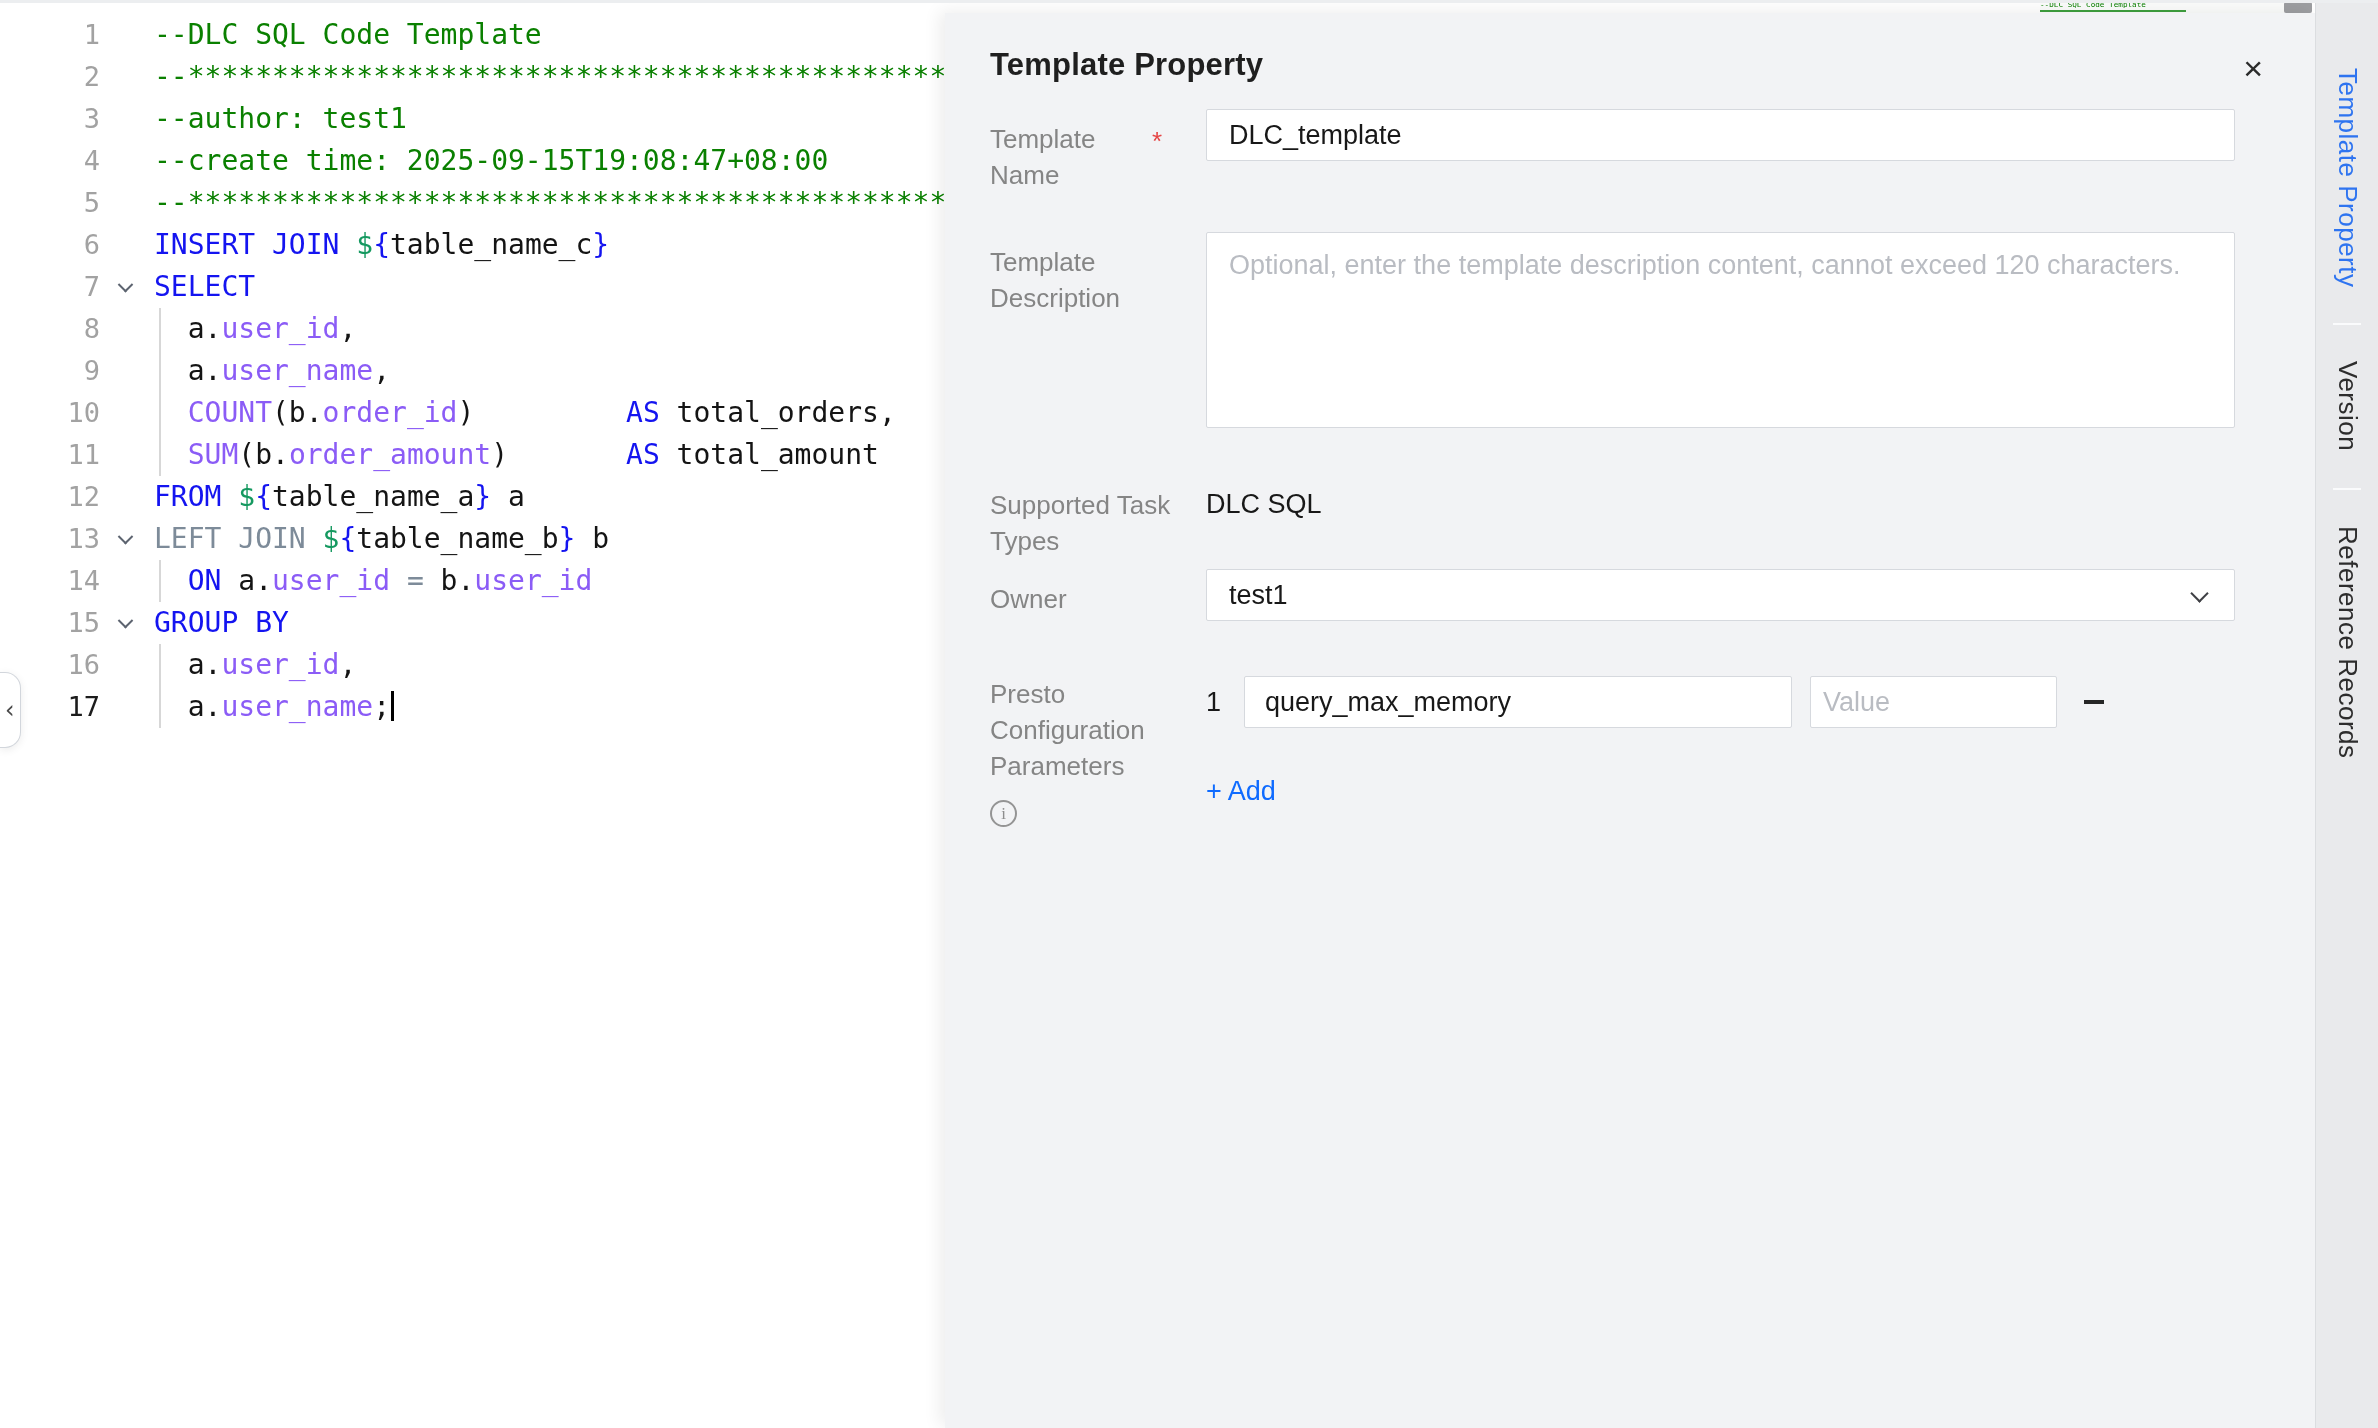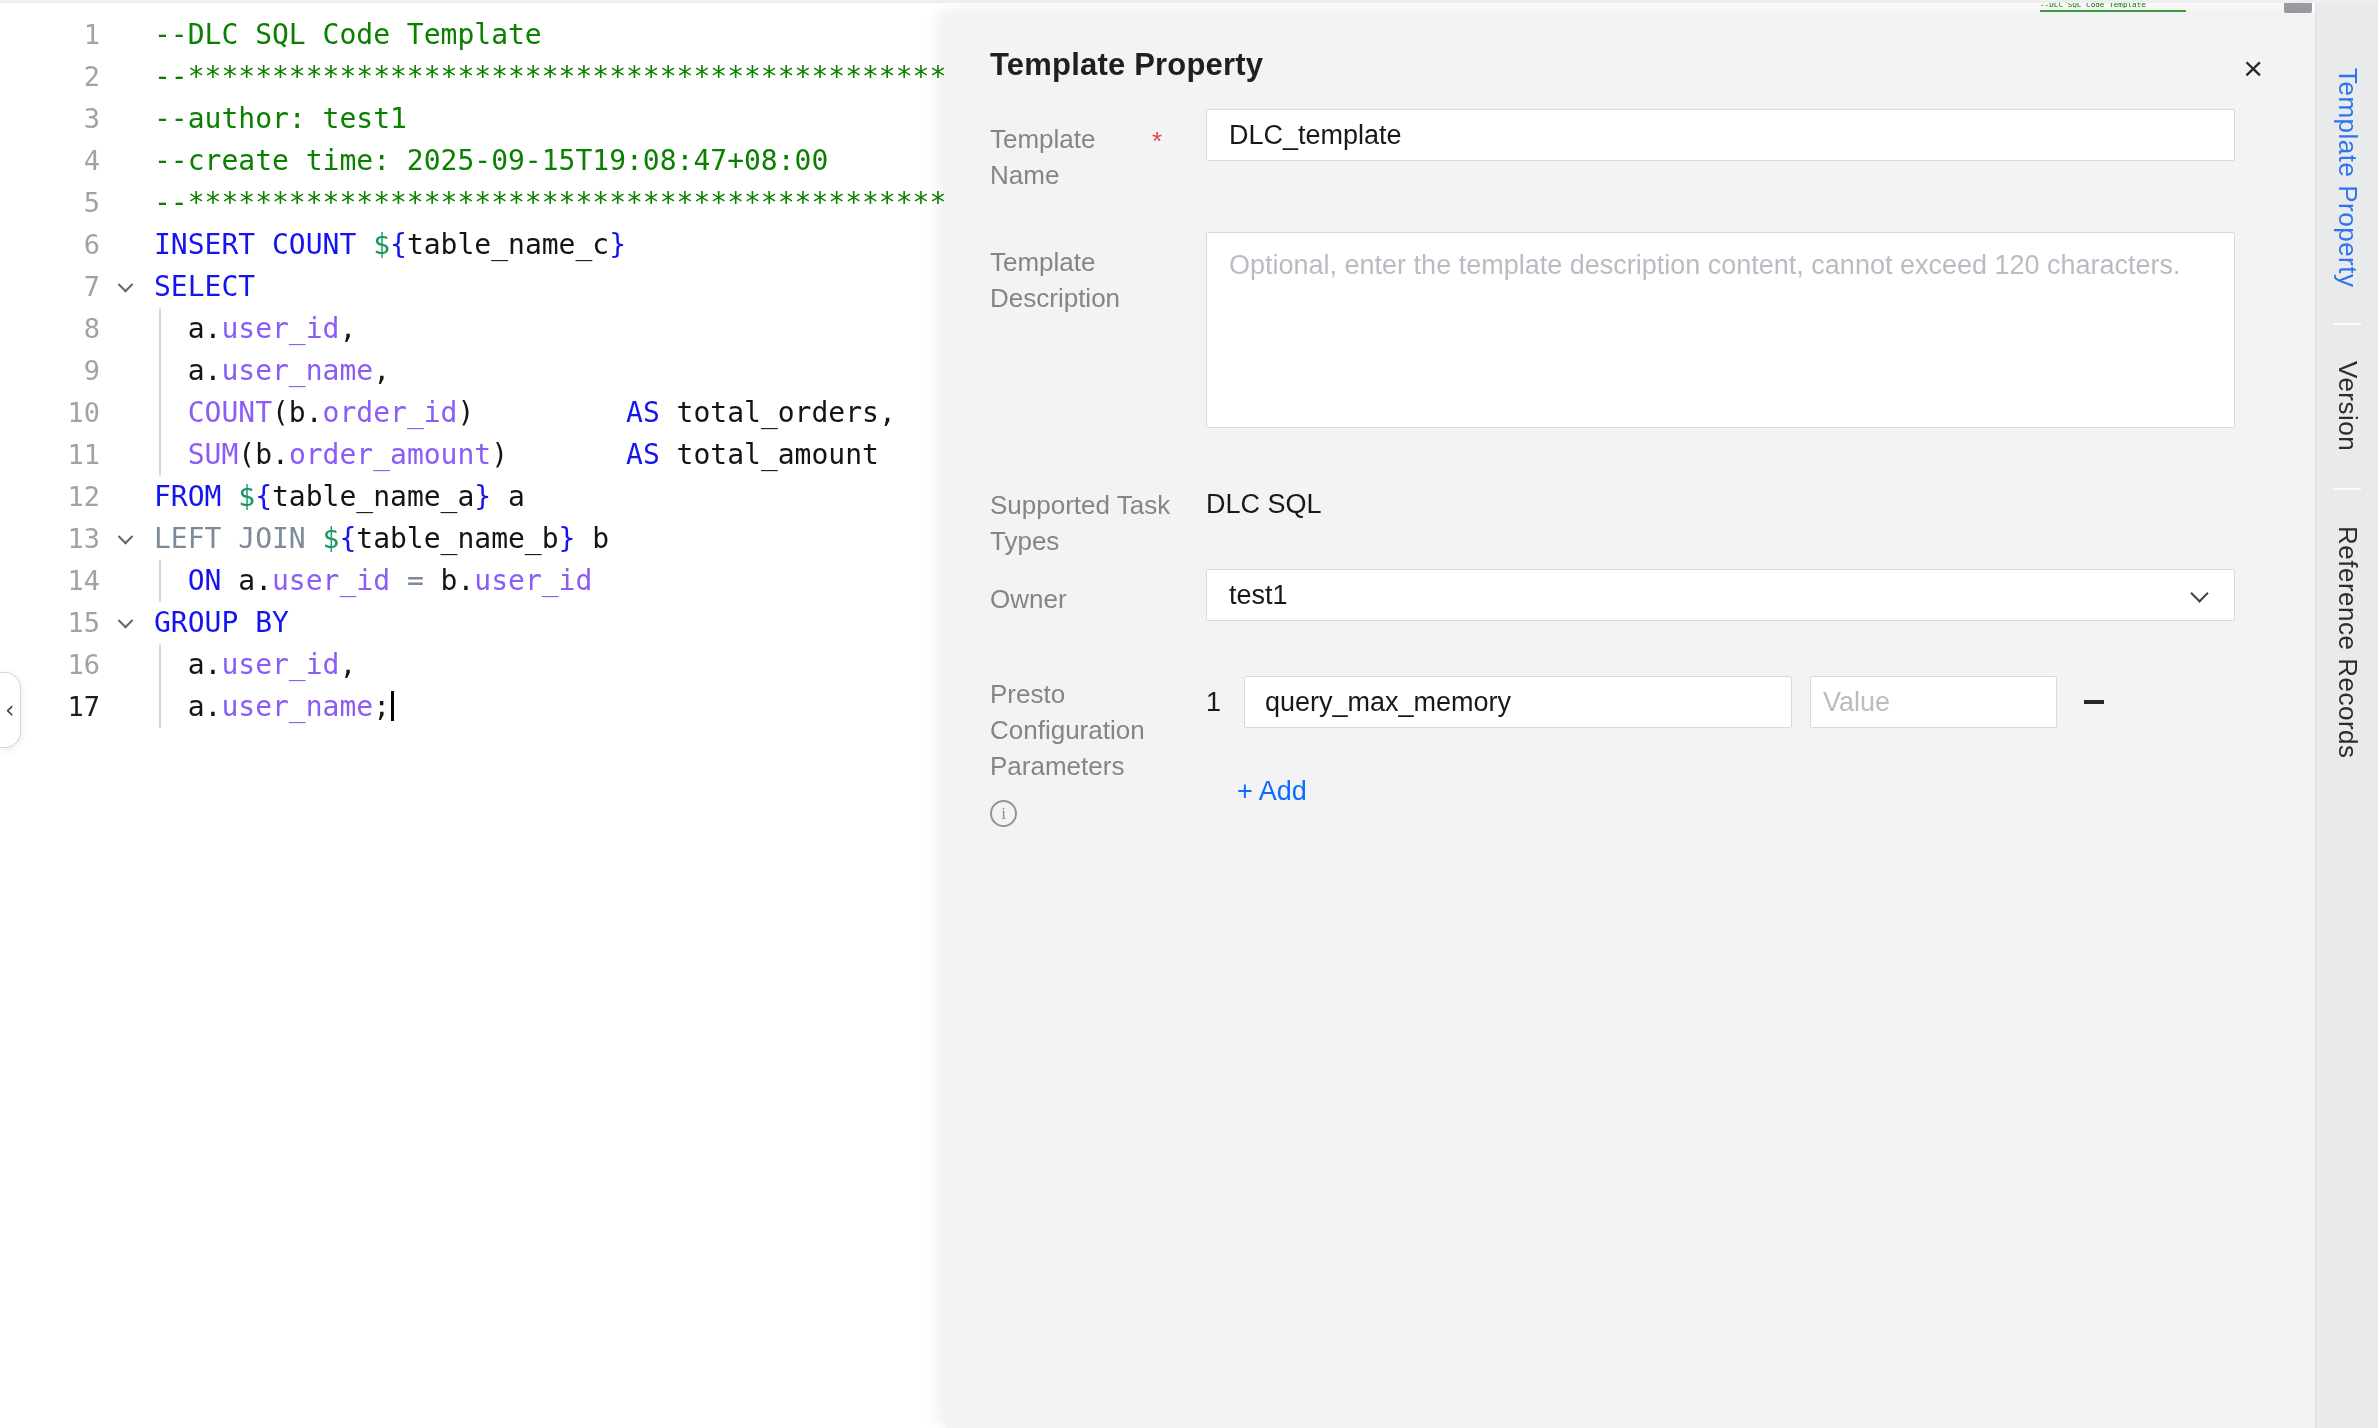--- a/index.html
+++ b/index.html
@@ -106,21 +106,21 @@
 <div class="page">
   <div class="topline"></div>
 
   <div class="editor">
     <div class="code-lines" id="code-lines">
         <div class="code-line"><span class="ln">1</span><span class="foldcell"></span><span class="codecell"><span class="tk-c">--DLC SQL Code Template</span></span></div>
         <div class="code-line"><span class="ln">2</span><span class="foldcell"></span><span class="codecell"><span class="tk-c">--**********************************************************</span></span></div>
         <div class="code-line"><span class="ln">3</span><span class="foldcell"></span><span class="codecell"><span class="tk-c">--author: test1</span></span></div>
         <div class="code-line"><span class="ln">4</span><span class="foldcell"></span><span class="codecell"><span class="tk-c">--create time: 2025-09-15T19:08:47+08:00</span></span></div>
         <div class="code-line"><span class="ln">5</span><span class="foldcell"></span><span class="codecell"><span class="tk-c">--**********************************************************</span></span></div>
-        <div class="code-line"><span class="ln">6</span><span class="foldcell"></span><span class="codecell"><span class="tk-k">INSERT COUNT</span><span class="tk-p"> </span><span class="tk-d">$</span><span class="tk-b">{</span><span class="tk-p">table_name_c</span><span class="tk-b">}</span></span></div>
+        <div class="code-line"><span class="ln">6</span><span class="foldcell"></span><span class="codecell"><span class="tk-k">INSERT JOIN</span><span class="tk-p"> </span><span class="tk-d">$</span><span class="tk-b">{</span><span class="tk-p">table_name_c</span><span class="tk-b">}</span></span></div>
         <div class="code-line"><span class="ln">7</span><span class="foldcell"><i class="fold"></i></span><span class="codecell"><span class="tk-k">SELECT</span></span></div>
         <div class="code-line guide"><span class="ln">8</span><span class="foldcell"></span><span class="codecell"><span class="tk-p">  a.</span><span class="tk-f">user_id</span><span class="tk-p">,</span></span></div>
         <div class="code-line guide"><span class="ln">9</span><span class="foldcell"></span><span class="codecell"><span class="tk-p">  a.</span><span class="tk-f">user_name</span><span class="tk-p">,</span></span></div>
         <div class="code-line guide"><span class="ln">10</span><span class="foldcell"></span><span class="codecell"><span class="tk-p">  </span><span class="tk-f">COUNT</span><span class="tk-p">(b.</span><span class="tk-f">order_id</span><span class="tk-p">)         </span><span class="tk-k">AS</span><span class="tk-p"> total_orders,</span></span></div>
         <div class="code-line guide"><span class="ln">11</span><span class="foldcell"></span><span class="codecell"><span class="tk-p">  </span><span class="tk-f">SUM</span><span class="tk-p">(b.</span><span class="tk-f">order_amount</span><span class="tk-p">)       </span><span class="tk-k">AS</span><span class="tk-p"> total_amount</span></span></div>
         <div class="code-line"><span class="ln">12</span><span class="foldcell"></span><span class="codecell"><span class="tk-k">FROM</span><span class="tk-p"> </span><span class="tk-d">$</span><span class="tk-b">{</span><span class="tk-p">table_name_a</span><span class="tk-b">}</span><span class="tk-p"> a</span></span></div>
         <div class="code-line"><span class="ln">13</span><span class="foldcell"><i class="fold"></i></span><span class="codecell"><span class="tk-g">LEFT JOIN</span><span class="tk-p"> </span><span class="tk-d">$</span><span class="tk-b">{</span><span class="tk-p">table_name_b</span><span class="tk-b">}</span><span class="tk-p"> b</span></span></div>
         <div class="code-line guide"><span class="ln">14</span><span class="foldcell"></span><span class="codecell"><span class="tk-p">  </span><span class="tk-k">ON</span><span class="tk-p"> a.</span><span class="tk-f">user_id</span><span class="tk-p"> </span><span class="tk-g">=</span><span class="tk-p"> b.</span><span class="tk-f">user_id</span></span></div>
         <div class="code-line"><span class="ln">15</span><span class="foldcell"><i class="fold"></i></span><span class="codecell"><span class="tk-k">GROUP BY</span></span></div>
         <div class="code-line guide"><span class="ln">16</span><span class="foldcell"></span><span class="codecell"><span class="tk-p">  a.</span><span class="tk-f">user_id</span><span class="tk-p">,</span></span></div>
@@ -183,21 +183,21 @@
         </div>
         <div class="ctl">
           <div class="param-line">
             <span class="p-idx">1</span>
             <input class="pin p-key" value="query_max_memory" style="">
             <input class="pin p-val" placeholder="Value" style="">
             <button class="p-del">
               <span></span>
             </button>
           </div>
-          <a class="add-link" style="color: rgb(15, 107, 255); margin-left: 31px;">+ Add</a>
+          <a class="add-link" style="color: rgb(15, 107, 255);">+ Add</a>
         </div>
       </div>
 
     </div>
   </aside>
 
   <nav class="tabstrip">
     <div class="vtab" style="color: rgb(46, 116, 240);">Template Property</div>
     <div class="vdiv"></div>
     <div class="vtab">Version</div>

